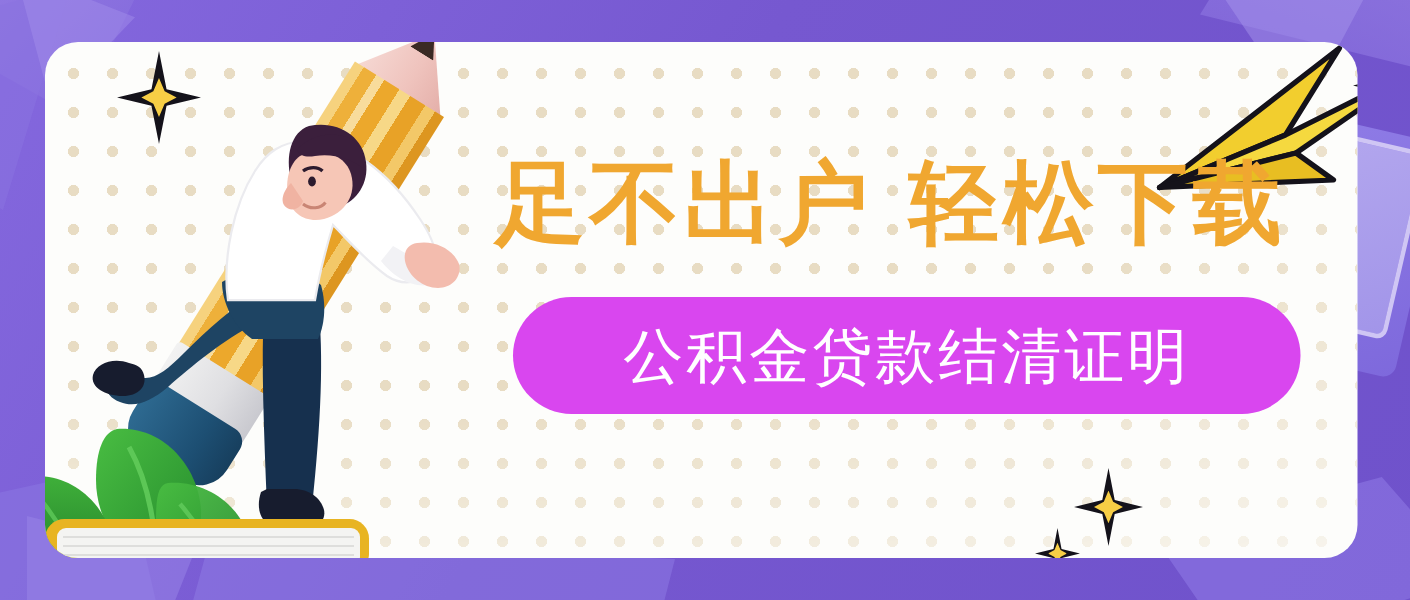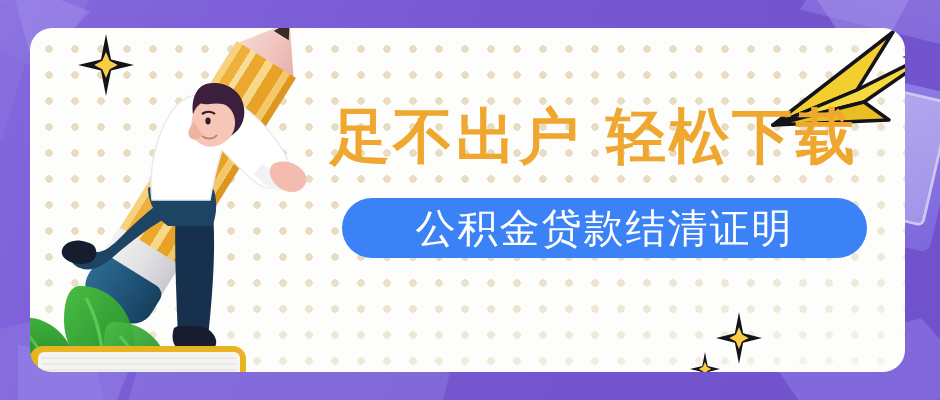--- a/index.html
+++ b/index.html
@@ -153,23 +153,23 @@
     font-size:60px;
     font-weight:bold;
     letter-spacing:3px;
     color:#F0A730;
     font-family:"DejaVu Sans","Liberation Sans",sans-serif;
     white-space:nowrap;
     line-height:1;
   }
   .pill{
     position:absolute;left:312px;top:170px;
-    width:525px;height:60px;
+    width:525px;height:78px;
     border-radius:39px;
-    background:#3b82f6;
+    background:#d946ef;
     display:flex;align-items:center;justify-content:center;
   }
   .pill-text{
     color:#ffffff;
     font-size:40px;
     letter-spacing:2px;
     font-family:"DejaVu Sans","Liberation Sans",sans-serif;
     white-space:nowrap;
   }
 </style>

